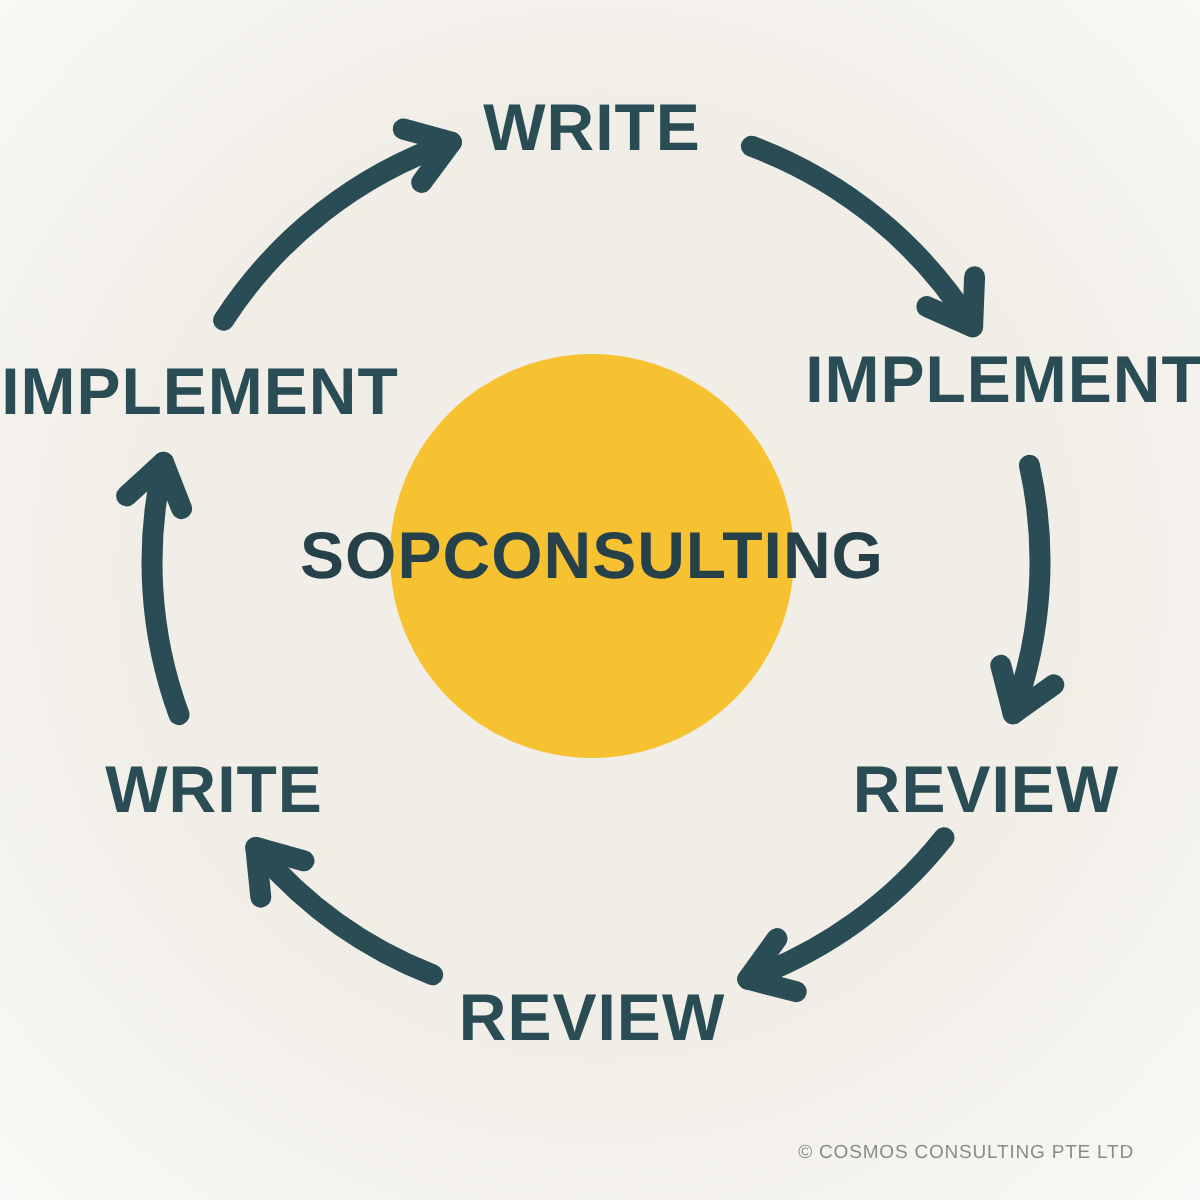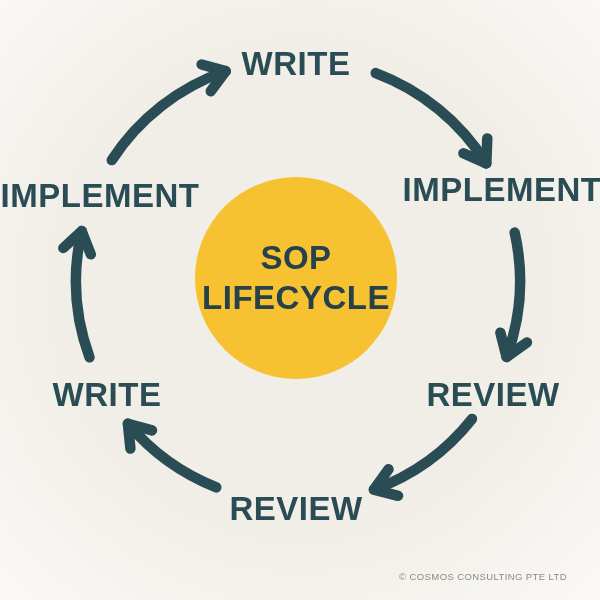--- a/index.html
+++ b/index.html
@@ -20,21 +20,21 @@
     width: 600px; height: 600px;
   }
 
   .hub {
     position: absolute;
     left: 195px; top: 177px;
     width: 202px; height: 202px;
     border-radius: 50%;
     background: var(--yellow);
     display: flex;
-    flex-direction: column;
+    flex-direction: row;
     align-items: center;
     justify-content: center;
     text-align: center;
   }
   .hub-line {
     font-size: 33px;
     font-weight: 700;
     line-height: 40px;
     letter-spacing: 0.5px;
     color: var(--hub-ink);
@@ -94,21 +94,21 @@
         <path d="M 130.4 448.6 L 127.9 423.7 L 152.0 430.4"></path>
       </g>
       <g fill="none" stroke="#2A4D55" stroke-width="10.5" stroke-linecap="round" stroke-linejoin="round">
         <path d="M 89.5 357.3 A 222 222 0 0 1 81.7 231.1"></path>
         <path d="M 63.3 248.0 L 81.7 231.1 L 90.8 254.3"></path>
       </g>
     </svg>
 
   <div class="hub">
     <div class="hub-line">SOP</div>
-    <div class="hub-line">LIFECYCLE</div>
+    <div class="hub-line">CONSULTING</div>
   </div>
 
   <div class="step s-write">WRITE</div>
   <div class="step s-implement">IMPLEMENT</div>
   <div class="step s-review-1">REVIEW</div>
   <div class="step s-review-2">REVIEW</div>
   <div class="step s-update">WRITE</div>
   <div class="step s-reinforce">IMPLEMENT</div>
 
   <div class="footer">© COSMOS CONSULTING PTE LTD</div>

